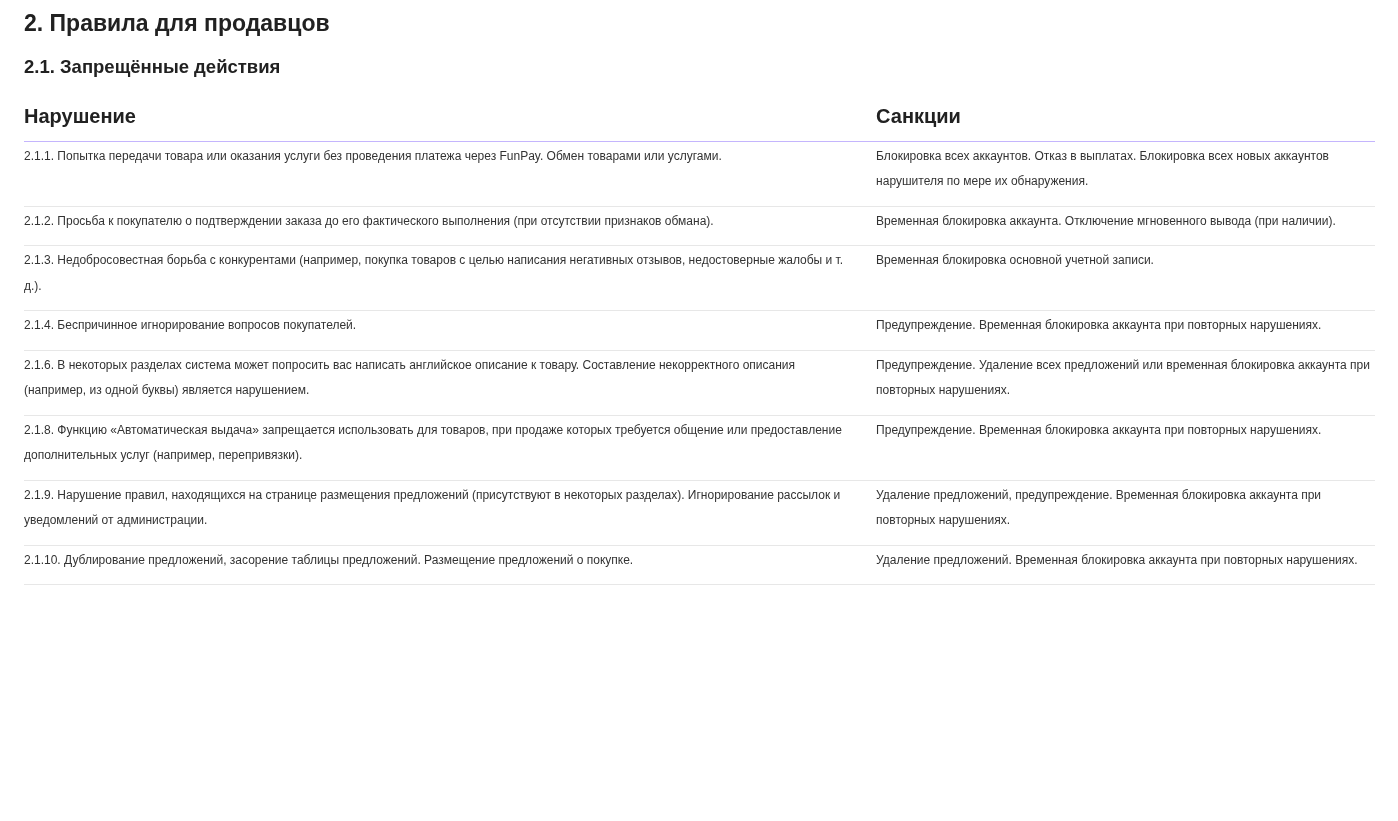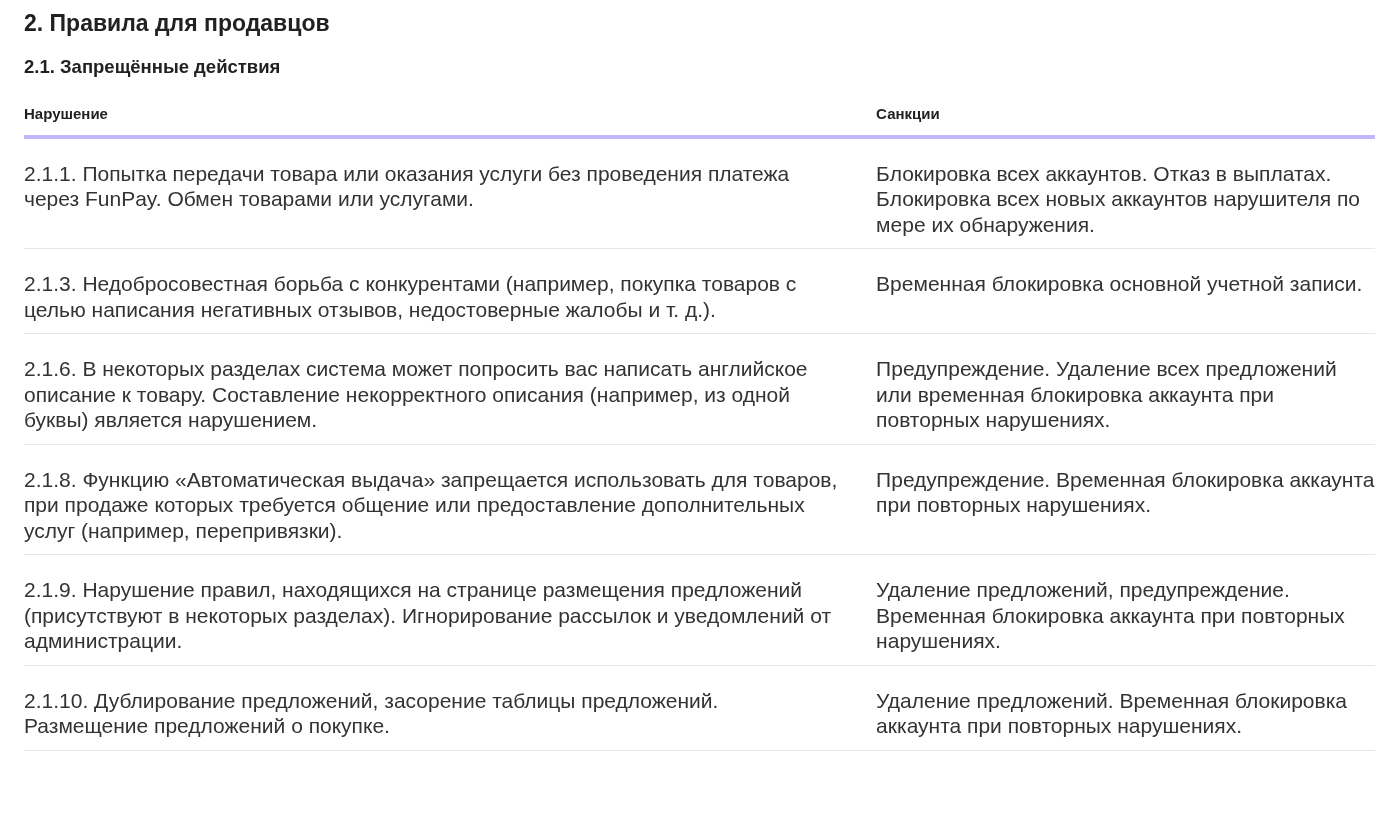--- a/index.html
+++ b/index.html
@@ -29,38 +29,38 @@
     line-height: 1.2;
   }
   table.rules-table {
     width: 100%;
     border-collapse: collapse;
     margin-top: 21px;
     table-layout: fixed;
   }
   table.rules-table th {
     text-align: left;
-    font-size: 15px;
+    font-size: 20px;
     font-weight: 700;
     color: #212121;
     padding: 6px 0 13px 0;
-    border-bottom: 4px solid #c4b5fd;
+    border-bottom: 1px solid #c4b5fd;
     vertical-align: top;
   }
   table.rules-table th.col-violation,
   table.rules-table td.cell-violation {
     width: 61%;
     padding-right: 28px;
   }
   table.rules-table td {
-    font-size: 21px;
+    font-size: 12px;
     line-height: 25.5px;
     color: #333333;
     vertical-align: top;
-    padding: 22px 0 11px 0;
+    padding: 2px 0 11px 0;
     border-bottom: 1px solid #e7e7e7;
   }
 </style>
 </head>
 <body>
 
 <div class="page">
   <h1 class="page-title">2. Правила для продавцов</h1>
 
   <h2 class="section-title">2.1. Запрещённые действия</h2>
@@ -71,22 +71,30 @@
         <th class="col-violation">Нарушение</th>
         <th class="col-sanction">Санкции</th>
       </tr>
     </thead>
     <tbody>
         <tr>
           <td class="cell-violation">2.1.1. Попытка передачи товара или оказания услуги без проведения платежа через FunPay. Обмен товарами или услугами.</td>
           <td class="cell-sanction">Блокировка всех аккаунтов. Отказ в выплатах. Блокировка всех новых аккаунтов нарушителя по мере их обнаружения.</td>
         </tr>
         <tr>
+          <td class="cell-violation">2.1.2. Просьба к покупателю о подтверждении заказа до его фактического выполнения (при отсутствии признаков обмана).</td>
+          <td class="cell-sanction">Временная блокировка аккаунта. Отключение мгновенного вывода (при наличии).</td>
+        </tr>
+        <tr>
           <td class="cell-violation">2.1.3. Недобросовестная борьба с конкурентами (например, покупка товаров с целью написания негативных отзывов, недостоверные жалобы и т. д.).</td>
           <td class="cell-sanction">Временная блокировка основной учетной записи.</td>
+        </tr>
+        <tr>
+          <td class="cell-violation">2.1.4. Беспричинное игнорирование вопросов покупателей.</td>
+          <td class="cell-sanction">Предупреждение. Временная блокировка аккаунта при повторных нарушениях.</td>
         </tr>
         <tr>
           <td class="cell-violation">2.1.6. В некоторых разделах система может попросить вас написать английское описание к товару. Составление некорректного описания (например, из одной буквы) является нарушением.</td>
           <td class="cell-sanction">Предупреждение. Удаление всех предложений или временная блокировка аккаунта при повторных нарушениях.</td>
         </tr>
         <tr>
           <td class="cell-violation">2.1.8. Функцию «Автоматическая выдача» запрещается использовать для товаров, при продаже которых требуется общение или предоставление дополнительных услуг (например, перепривязки).</td>
           <td class="cell-sanction">Предупреждение. Временная блокировка аккаунта при повторных нарушениях.</td>
         </tr>
         <tr>

